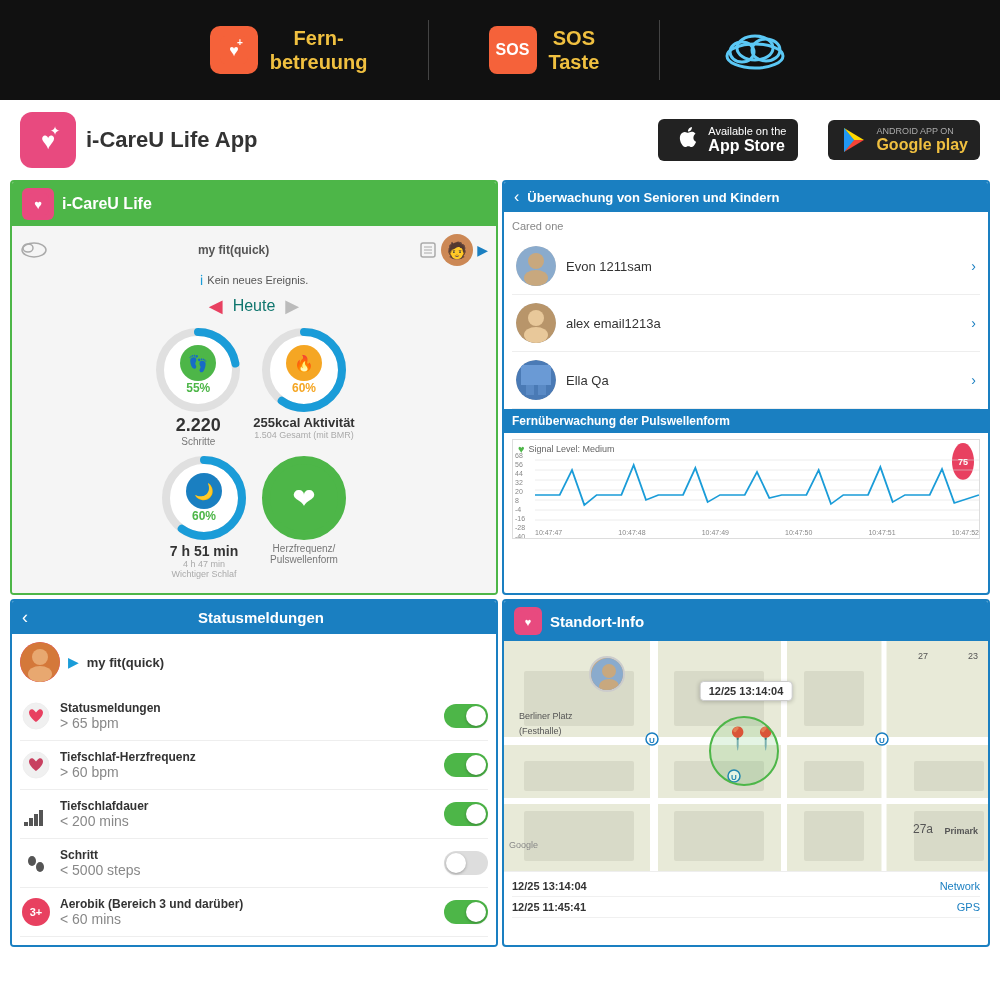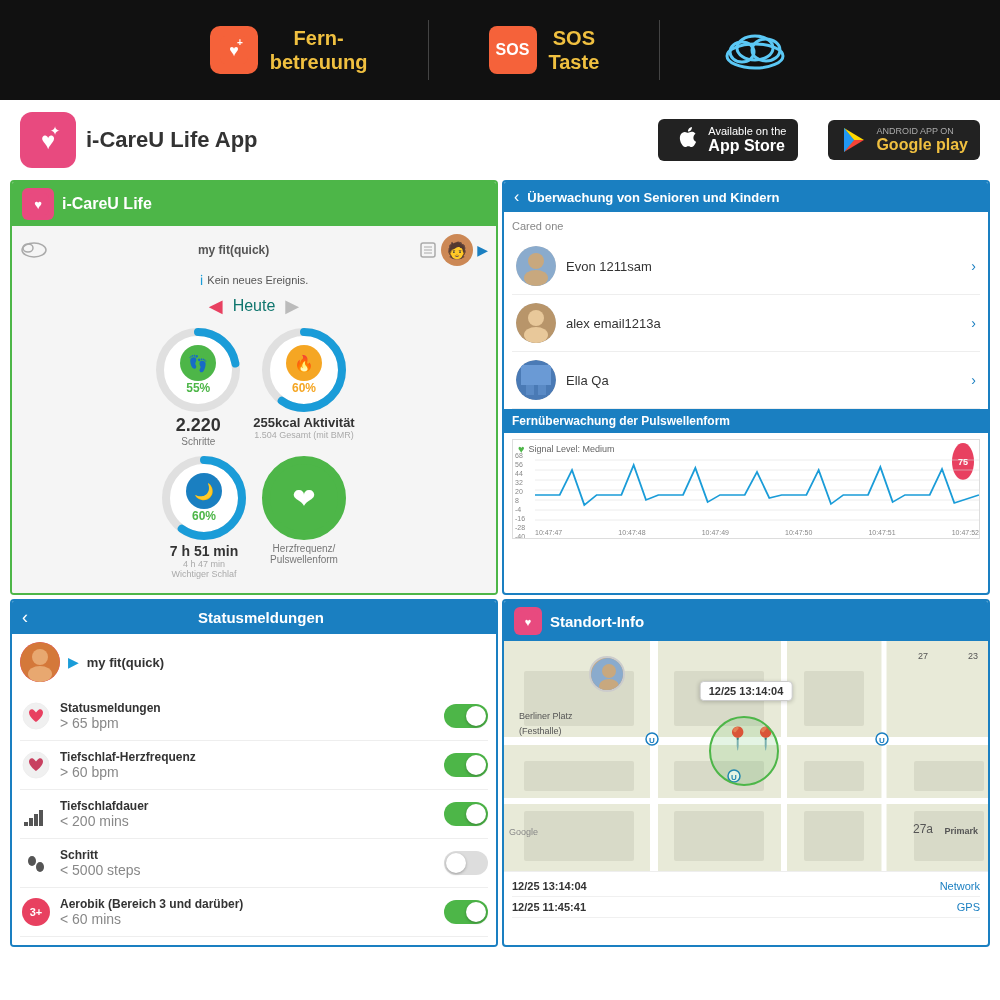--- a/index.html
+++ b/index.html
@@ -950,21 +950,21 @@
           </svg>
       </div>
 
       <div class="map-callout">12/25 13:14:04</div>
 
       <div style="position:absolute;top:85px;left:220px;font-size:22px;color:#1a7fc1;">📍</div>
       <div style="position:absolute;top:85px;left:248px;font-size:22px;color:#e84060;">📍</div>
 
       <div style="position:absolute;top:75px;left:205px;width:70px;height:70px;border-radius:50%;border:2px solid #4db648;background:rgba(77,182,72,0.15);"></div>
 
-      <div style="position:absolute;bottom:34px;left:5px;font-size:9px;color:#888;">Google</div>
+      <div style="position:absolute;bottom:21px;left:5px;font-size:9px;color:#888;">Google</div>
     </div>
     <div class="map-footer">
       <div class="map-entry">
         <span class="map-entry-time">12/25 13:14:04</span>
         <span class="map-entry-type">Network</span>
       </div>
       <div class="map-entry">
         <span class="map-entry-time">12/25 11:45:41</span>
         <span class="map-entry-type">GPS</span>
       </div>

